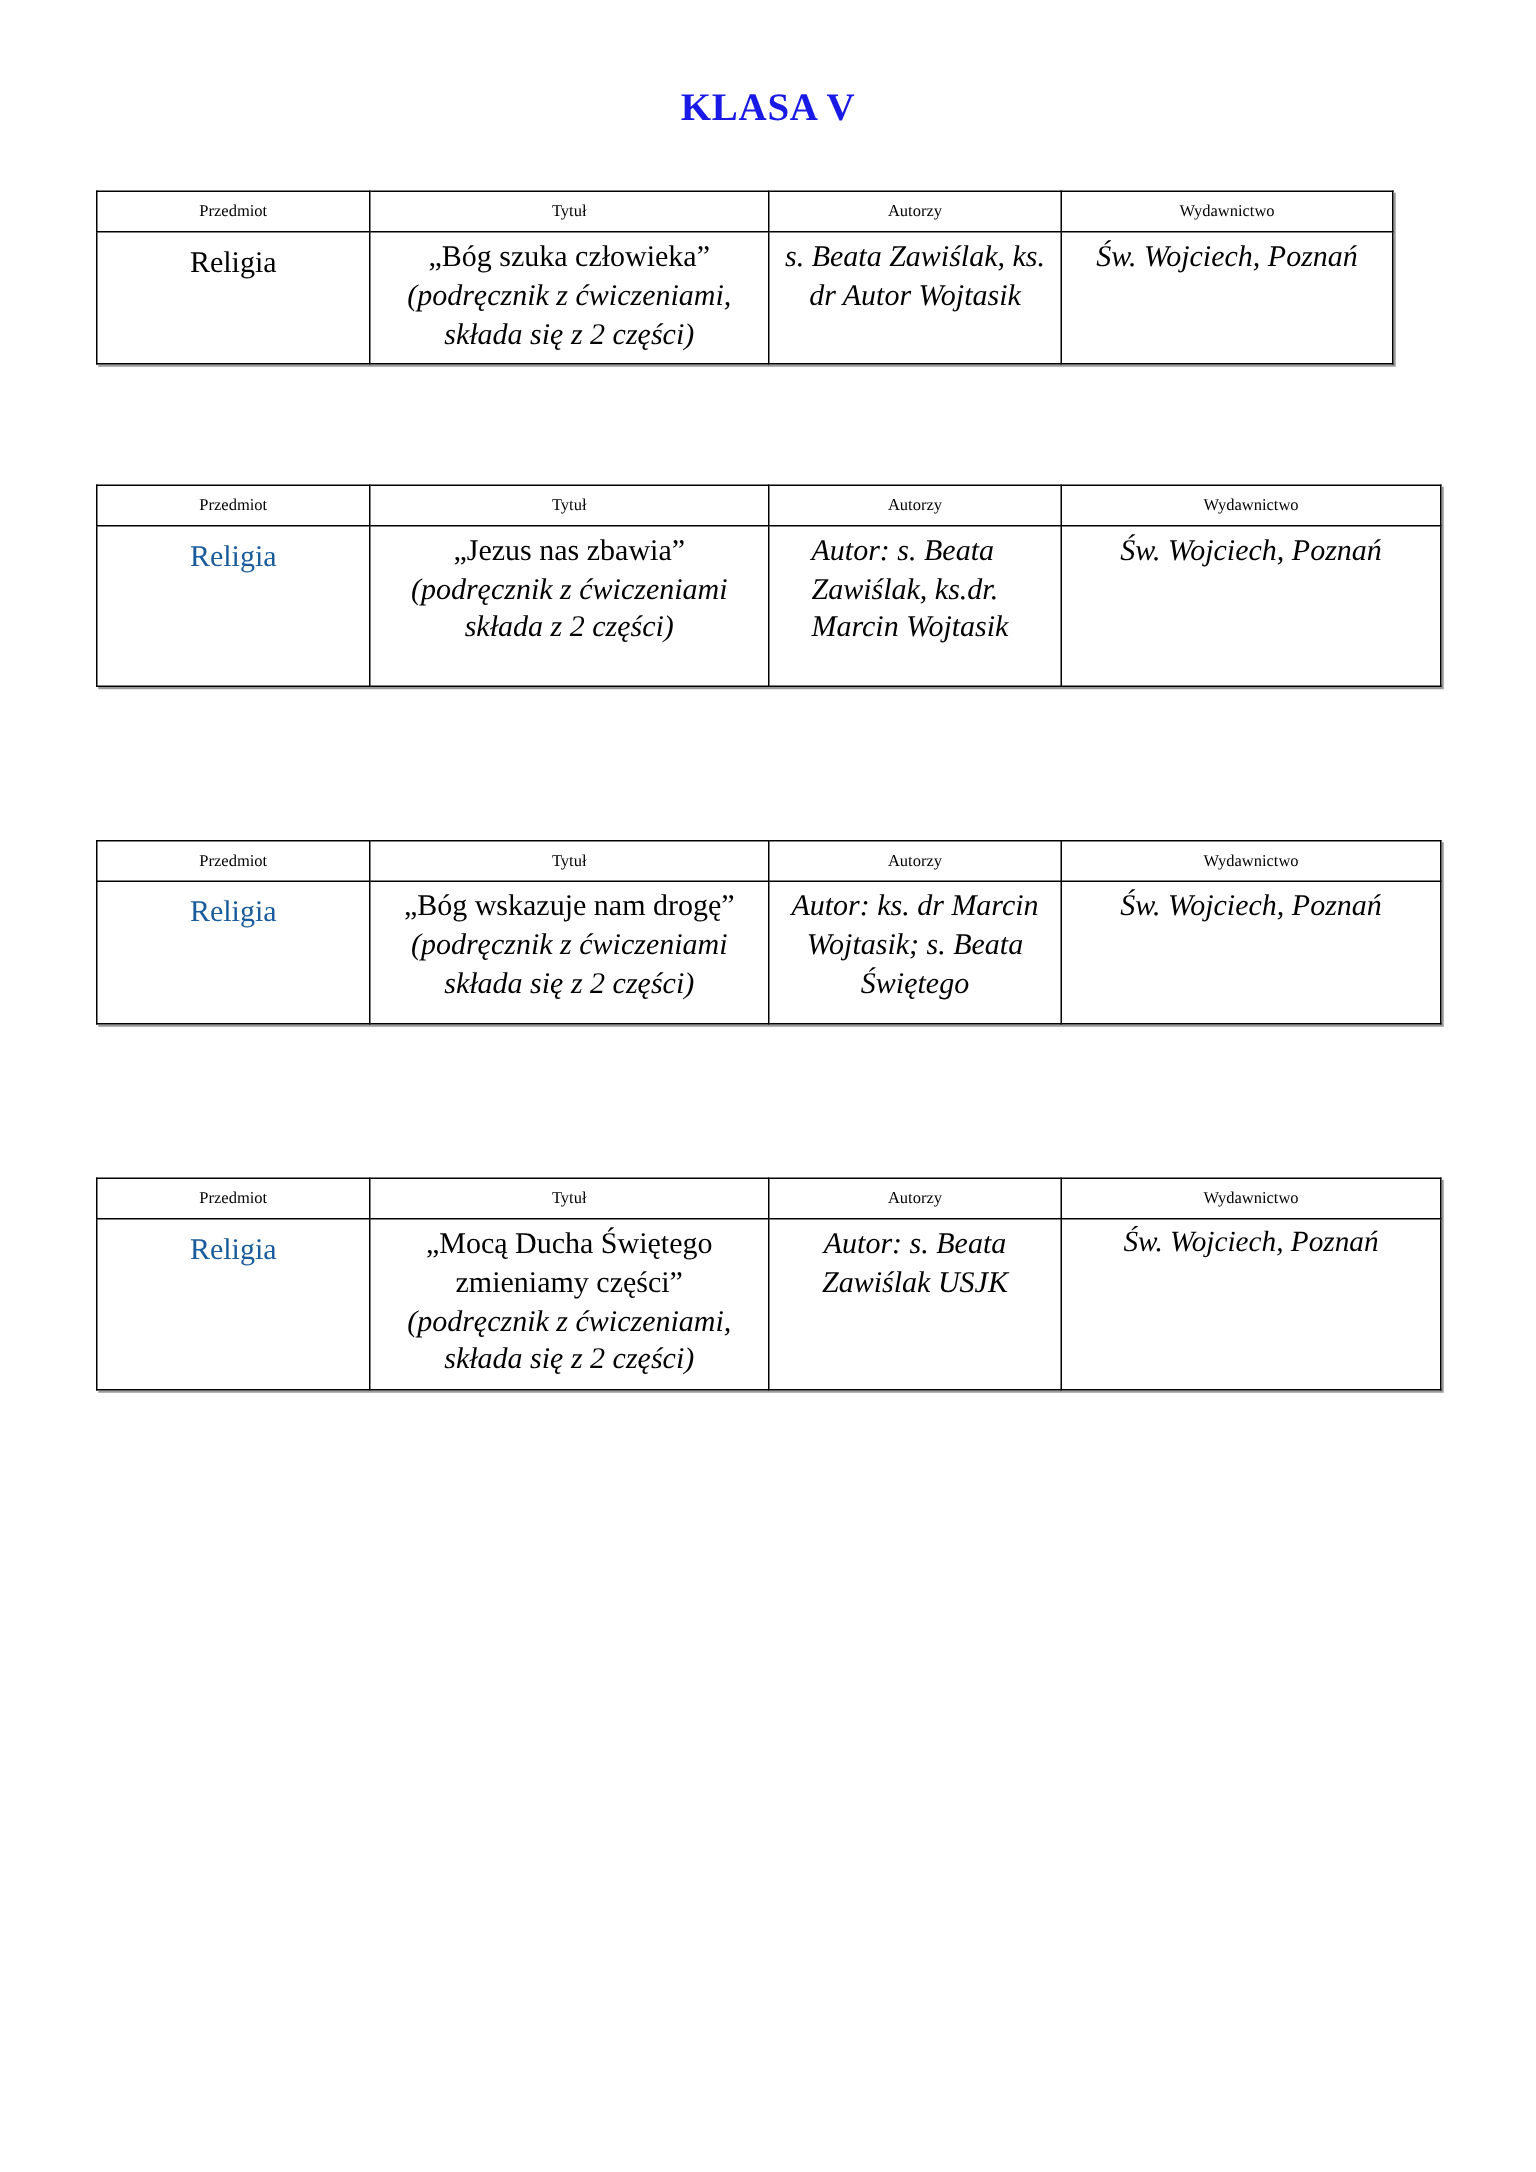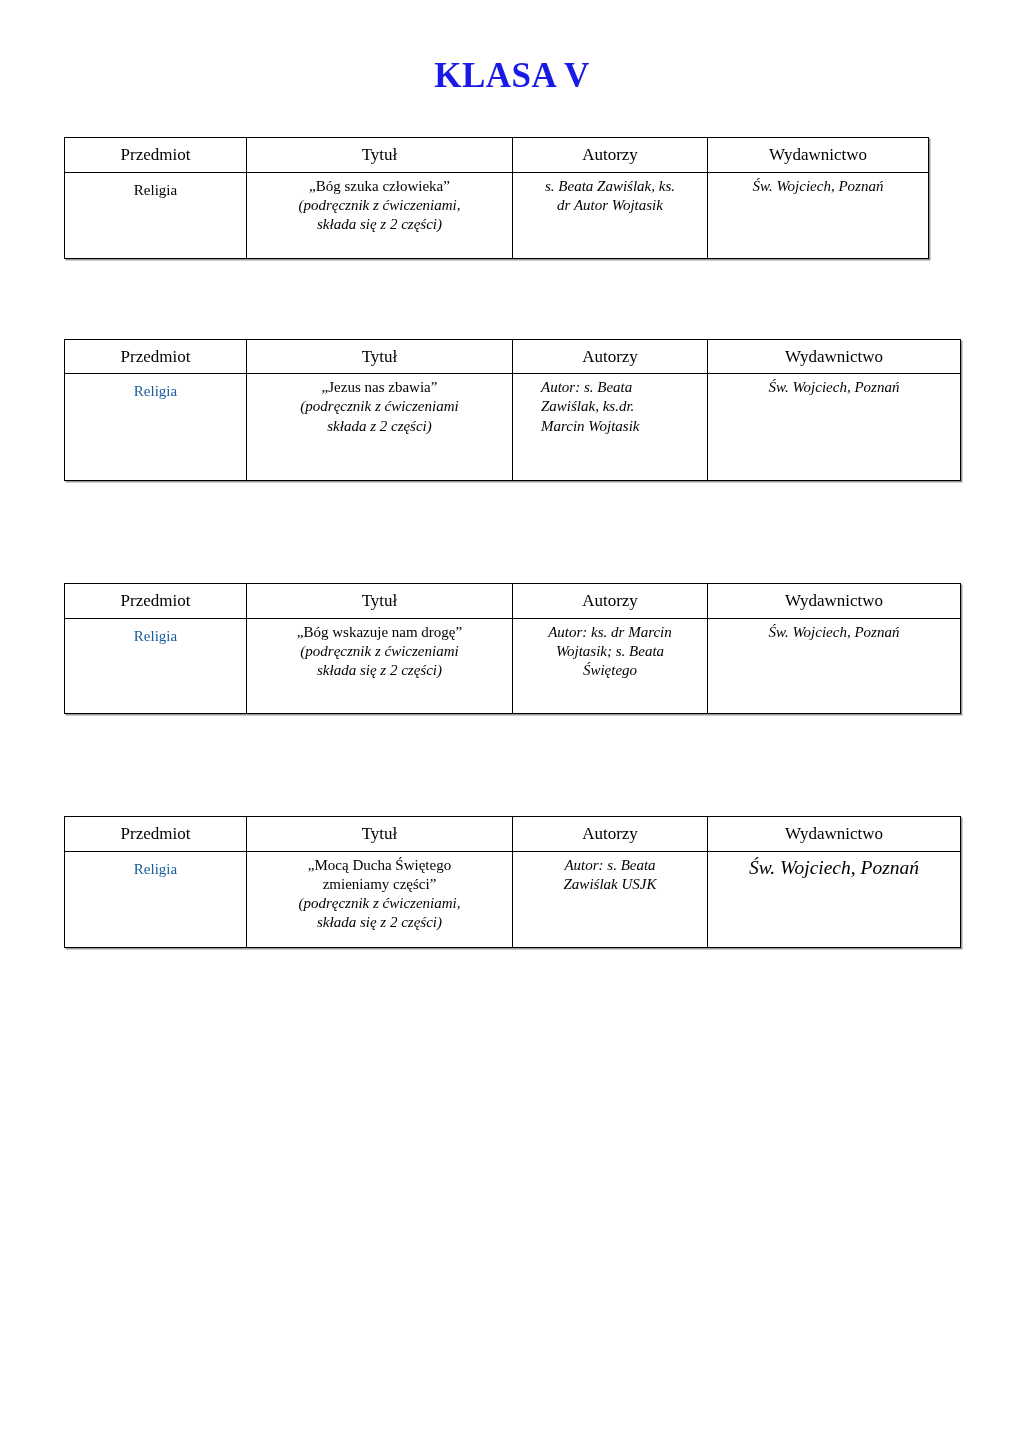--- a/index.html
+++ b/index.html
@@ -25,21 +25,21 @@
 
   
   .section {
     width: 100%;
   }
 
   .klasa-title {
     text-align: center;
     font-family: "Liberation Serif", "DejaVu Serif", serif;
     font-weight: bold;
-    font-size: 35px;
+    font-size: 26px;
     line-height: 1.05;
     letter-spacing: 0.5px;
     color: #1a1ae6;
     margin: 0;
     padding: 0;
   }
 
   
   table.booktable {
     border-collapse: collapse;
@@ -47,29 +47,29 @@
     margin: 0 auto 0 64px;
     box-shadow: 1.5px 1.5px 0 0 #9a9a9a;
     background: #fff;
   }
   table.booktable td,
   table.booktable th {
     border: 1.2px solid #000000;
     vertical-align: top;
     padding: 4px 6px 6px 6px;
     text-align: center;
-    font-size: 15px;
+    font-size: 20px;
     line-height: 1.28;
     font-weight: normal;
   }
   table.booktable th {
     padding-top: 6px;
     padding-bottom: 6px;
     vertical-align: middle;
-    font-size: 17px;
+    font-size: 11px;
   }
   th.bold-h { font-weight: bold; }
   th.reg-h  { font-weight: normal; }
 
   .subject {
     font-weight: bold;
     text-align: center;
     padding-top: 8px !important;
   }
   .subject.blue { color: #1a5c9b; }

